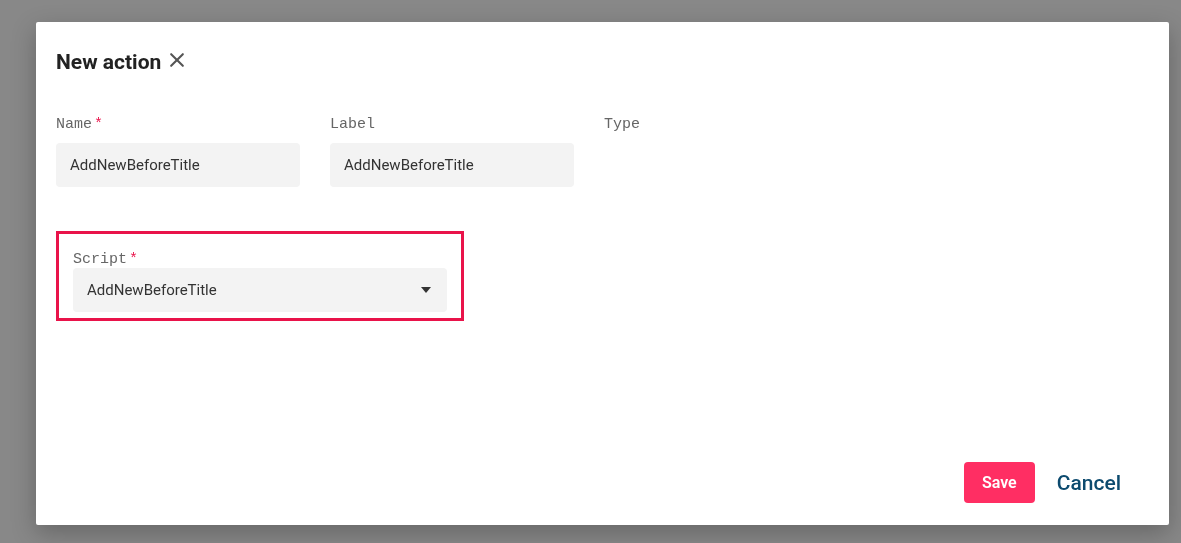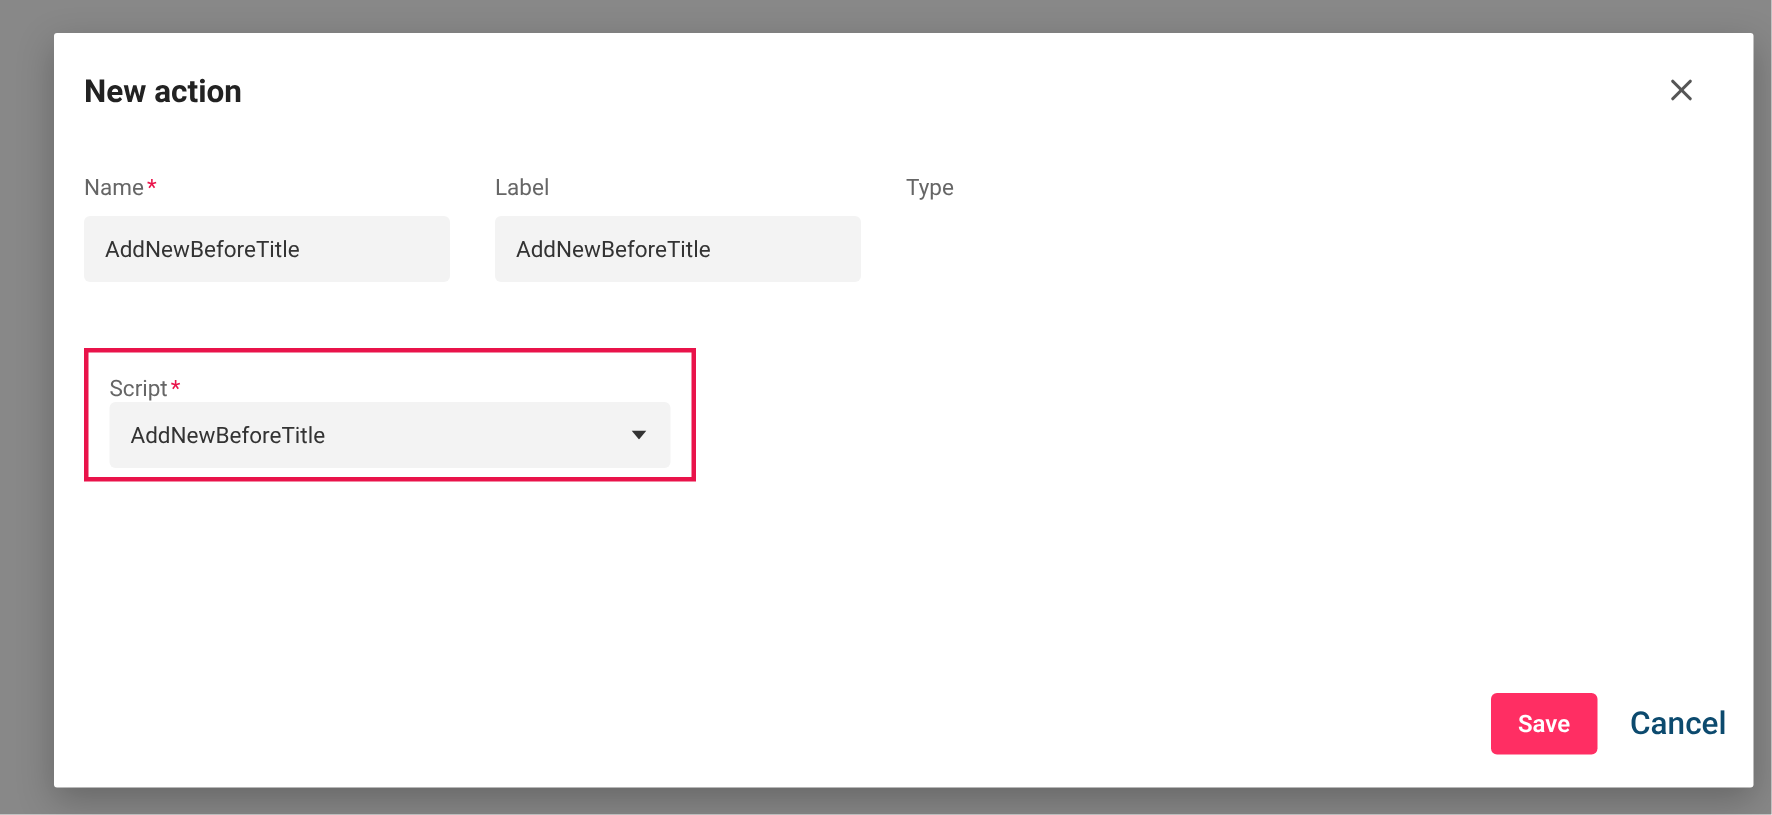--- a/index.html
+++ b/index.html
@@ -23,21 +23,20 @@
       bottom: 18px;
       background: #fff;
       border-radius: 2px;
       box-shadow: 0 8px 24px rgba(0,0,0,0.25);
       display: flex;
       flex-direction: column;
     }
     .modal-header {
       padding: 28px 32px 0 20px;
       display: flex;
-      justify-content: space-between;
       align-items: flex-start;
     }
     .modal-title {
       font-size: 21px;
       font-weight: 700;
       color: #222;
     }
     .close-btn {
       cursor: pointer;
       color: #555;
@@ -59,20 +58,21 @@
     }
     .field-group {
       display: flex;
       flex-direction: column;
       width: 244px;
     }
     .field-label {
       color: #666;
       font-size: 15px;
       margin-bottom: 10px;
+      font-family: Liberation Mono, monospace;
     }
     .required-mark {
       color: #e9134a;
       margin-left: 2px;
     }
     .text-input {
       background: #f3f3f3;
       border: none;
       border-radius: 4px;
       padding: 13px 14px;
@@ -122,21 +122,21 @@
       margin-bottom: 20px;
     }
     .script-block .select-wrap {
       width: 100%;
     }
     .modal-footer {
       display: flex;
       justify-content: flex-end;
       align-items: center;
       gap: 22px;
-      padding: 16px 18px 22px 20px;
+      padding: 16px 48px 22px 20px;
       margin-left: 36px;
     }
     .btn-primary {
       background: #ff2e63;
       color: #fff;
       border: none;
       border-radius: 4px;
       padding: 11px 18px;
       font-size: 16px;
       font-weight: 600;

